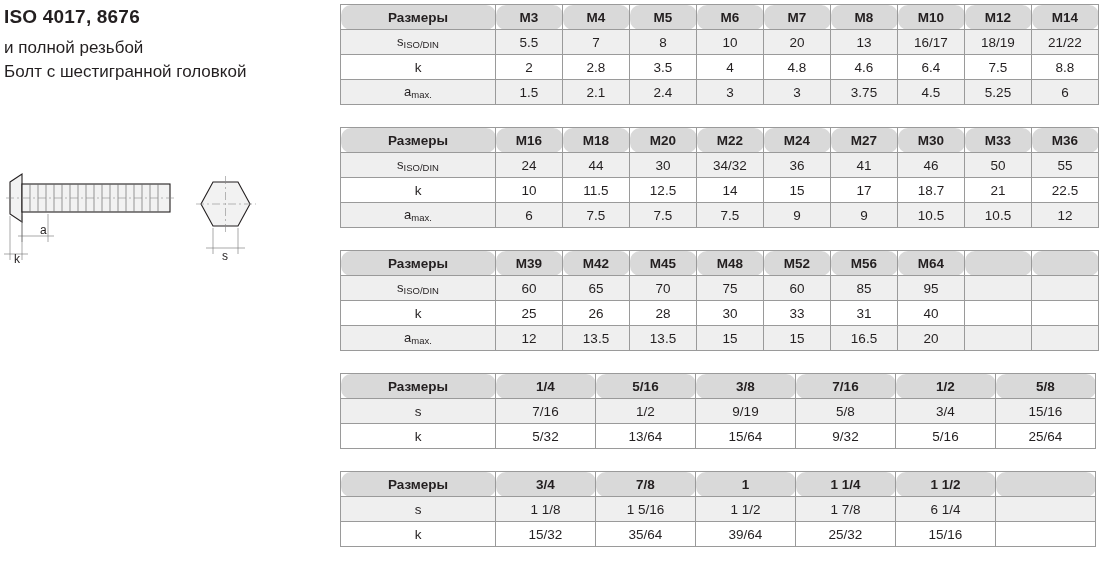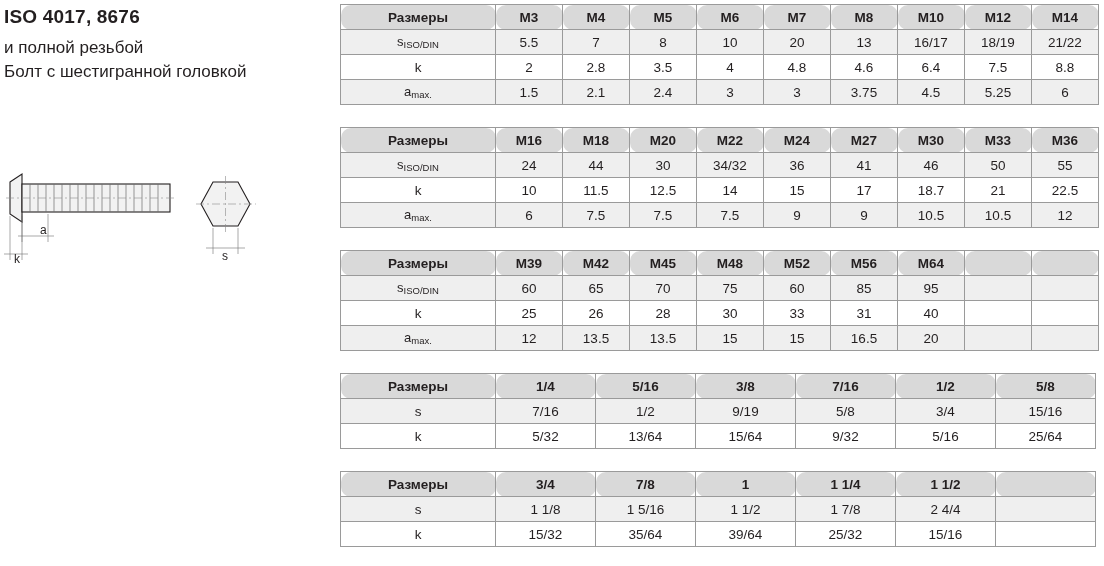--- a/index.html
+++ b/index.html
@@ -403,21 +403,21 @@
             <td>1 1/4</td>
             <td>1 1/2</td>
             <td class="empty"></td>
           </tr>
           <tr class="alt">
             <td class="lbl">s</td>
             <td>1 1/8</td>
             <td>1 5/16</td>
             <td>1 1/2</td>
             <td>1 7/8</td>
-            <td>2 4/4</td>
+            <td>6 1/4</td>
             <td class="empty"></td>
           </tr>
           <tr>
             <td class="lbl">k</td>
             <td>15/32</td>
             <td>35/64</td>
             <td>39/64</td>
             <td>25/32</td>
             <td>15/16</td>
             <td class="empty"></td>

